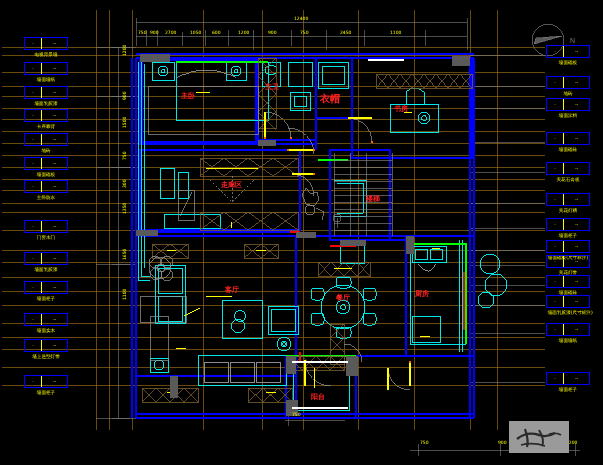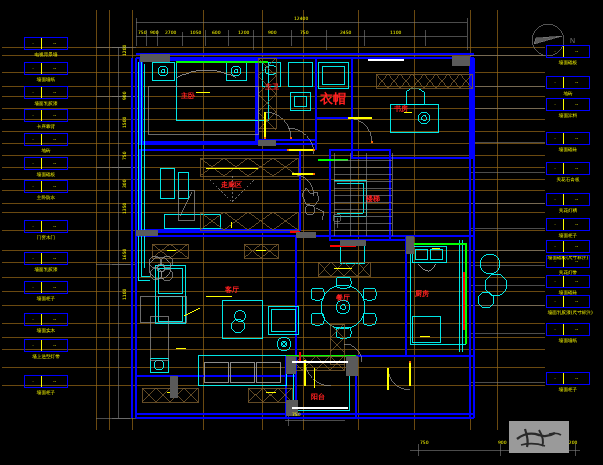--- a/index.html
+++ b/index.html
@@ -656,21 +656,21 @@
           <div style="flex: 0 0 16px; border-right: 1px solid rgb(255, 255, 0); color: rgb(255, 255, 0); font-size: 5px; line-height: 11px; text-align: center;">·</div>
           <div style="flex: 1 1 0%; color: rgb(255, 255, 0); font-size: 5px; line-height: 11px; text-align: center;">--</div>
         </div>
         <div style="color: rgb(255, 255, 0); font-size: 5px; line-height: 7px; text-align: center; white-space: nowrap; margin-top: 1px; transform: scale(0.92);">墙面柜子</div>
       </div>
     </div>
 
   <div id="room-tags">
       <div style="position: absolute; left: 178px; top: 93px; color: rgb(255, 32, 32); font-size: 7px; line-height: 7px; white-space: nowrap; font-weight: bold; text-align: center; width: 20px;">主卧</div>
       <div style="position: absolute; left: 262px; top: 84px; color: rgb(255, 32, 32); font-size: 7px; line-height: 7px; white-space: nowrap; font-weight: bold; text-align: center; width: 20px;">主卫</div>
-      <div style="position: absolute; left: 320px; top: 95px; color: rgb(255, 32, 32); font-size: 13px; line-height: 7px; white-space: nowrap; font-weight: bold; text-align: center; width: 20px;">衣帽</div>
+      <div style="position: absolute; left: 320px; top: 95px; color: rgb(255, 32, 32); font-size: 10px; line-height: 7px; white-space: nowrap; font-weight: bold; text-align: center; width: 20px;">衣帽</div>
       <div style="position: absolute; left: 391px; top: 106px; color: rgb(255, 32, 32); font-size: 7px; line-height: 7px; white-space: nowrap; font-weight: bold; text-align: center; width: 20px;">书房</div>
       <div style="position: absolute; left: 221px; top: 182px; color: rgb(255, 32, 32); font-size: 7px; line-height: 7px; white-space: nowrap; font-weight: bold; text-align: center; width: 20px;">走廊区</div>
       <div style="position: absolute; left: 222px; top: 287px; color: rgb(255, 32, 32); font-size: 7px; line-height: 7px; white-space: nowrap; font-weight: bold; text-align: center; width: 20px;">客厅</div>
       <div style="position: absolute; left: 333px; top: 295px; color: rgb(255, 32, 32); font-size: 7px; line-height: 7px; white-space: nowrap; font-weight: bold; text-align: center; width: 20px;">餐厅</div>
       <div style="position: absolute; left: 412px; top: 291px; color: rgb(255, 32, 32); font-size: 7px; line-height: 7px; white-space: nowrap; font-weight: bold; text-align: center; width: 20px;">厨房</div>
       <div style="position: absolute; left: 308px; top: 394px; color: rgb(255, 32, 32); font-size: 7px; line-height: 7px; white-space: nowrap; font-weight: bold; text-align: center; width: 20px;">阳台</div>
       <div style="position: absolute; left: 363px; top: 196px; color: rgb(255, 32, 32); font-size: 7px; line-height: 7px; white-space: nowrap; font-weight: bold; text-align: center; width: 20px;">楼梯</div>
     </div>
 
   <div id="dim-tags">

